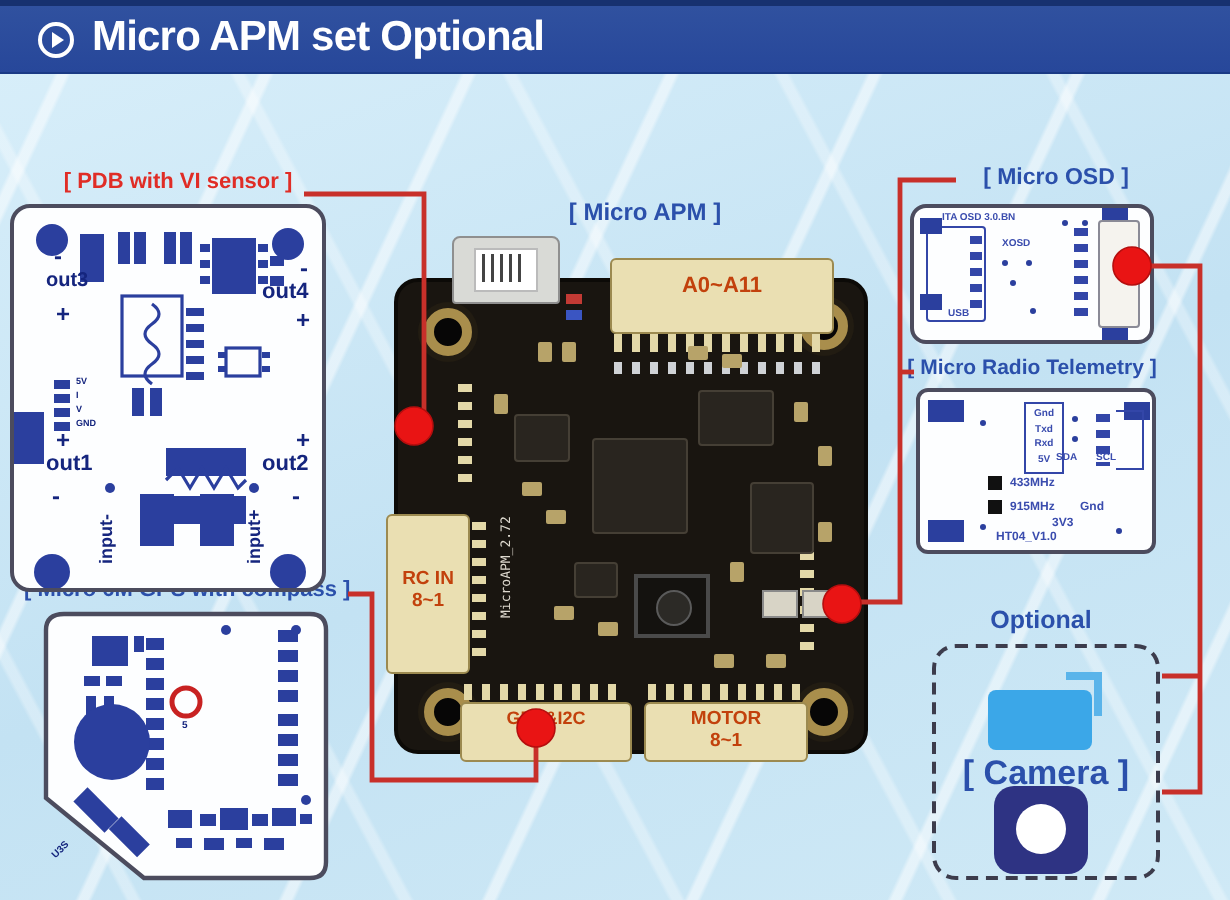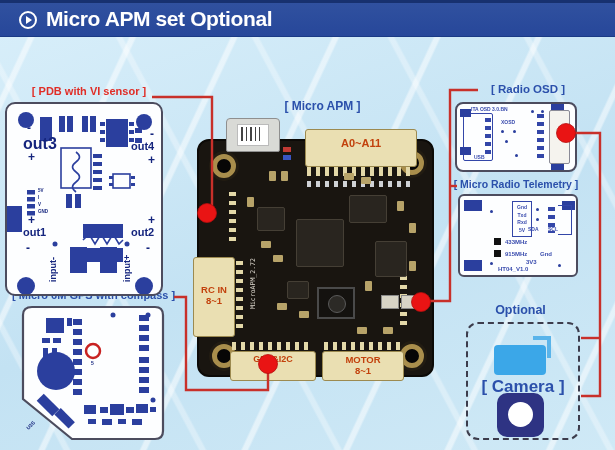--- a/index.html
+++ b/index.html
@@ -46,21 +46,21 @@
 <div id="screen">
 
   <div id="header">
     <span class="play"></span>
     <h1 id="title">Micro APM set Optional</h1>
   </div>
 
   <div class="lbl redtxt" style="left:28px;top:85px;width:122px;font-size:11px">[ PDB with VI sensor ]</div>
   <div class="lbl blue" style="left:12px;top:289px;width:160px;font-size:11px">[ Micro 6M GPS with compass ]</div>
   <div class="lbl blue" style="left:275px;top:99px;width:95px;font-size:12px">[ Micro APM ]</div>
-  <div class="lbl blue" style="left:478px;top:83px;width:100px;font-size:11.5px">[ Radio OSD ]</div>
+  <div class="lbl blue" style="left:478px;top:83px;width:100px;font-size:11.5px">[ Micro OSD ]</div>
   <div class="lbl blue" style="left:450px;top:178px;width:132px;font-size:10.5px">[ Micro Radio Telemetry ]</div>
   <div class="lbl blue" style="left:468px;top:303px;width:105px;font-size:12.5px">Optional</div>
 
   <div class="board" style="left:5px;top:102px;width:158px;height:194px;border-radius:10px">
     <svg width="154" height="190" viewBox="0 0 154 190">
       <g fill="#2b3f9e">
         <circle cx="19" cy="16" r="8"></circle>
           <circle cx="137" cy="18" r="8"></circle>
         <circle cx="19" cy="182" r="9"></circle>
           <circle cx="137" cy="182" r="9"></circle>
@@ -102,21 +102,21 @@
         <path d="M69,48 q7,5 0,10 q-7,5 0,10 q7,5 0,10 q-7,5 0,10"></path>
         <rect x="106" y="70" width="17" height="14"></rect>
         <polyline points="76,136 82,130 88,140 94,130 100,140 106,130 112,140 116,136"></polyline>
       </g>
       <rect x="102" y="72" width="4" height="3" fill="#2b3f9e"></rect>
         <rect x="102" y="79" width="4" height="3" fill="#2b3f9e"></rect>
       <rect x="124" y="72" width="4" height="3" fill="#2b3f9e"></rect>
         <rect x="124" y="79" width="4" height="3" fill="#2b3f9e"></rect>
     </svg>
     <span class="t" style="left:20px;top:18px;font-size:12px">-</span>
-    <span class="t" style="left:16px;top:32px;font-size:16px">out3</span>
+    <span class="t" style="left:16px;top:32px;font-size:10px">out3</span>
     <span class="t" style="left:21px;top:47px;font-size:12px">+</span>
     <span class="t" style="left:143px;top:24px;font-size:12px">-</span>
     <span class="t" style="left:124px;top:37px;font-size:11px">out4</span>
     <span class="t" style="left:141px;top:50px;font-size:12px">+</span>
     <span class="t" style="left:21px;top:110px;font-size:12px">+</span>
     <span class="t" style="left:16px;top:123px;font-size:11px">out1</span>
     <span class="t" style="left:19px;top:138px;font-size:12px">-</span>
     <span class="t" style="left:141px;top:110px;font-size:12px">+</span>
     <span class="t" style="left:124px;top:123px;font-size:11px">out2</span>
     <span class="t" style="left:139px;top:138px;font-size:12px">-</span>

